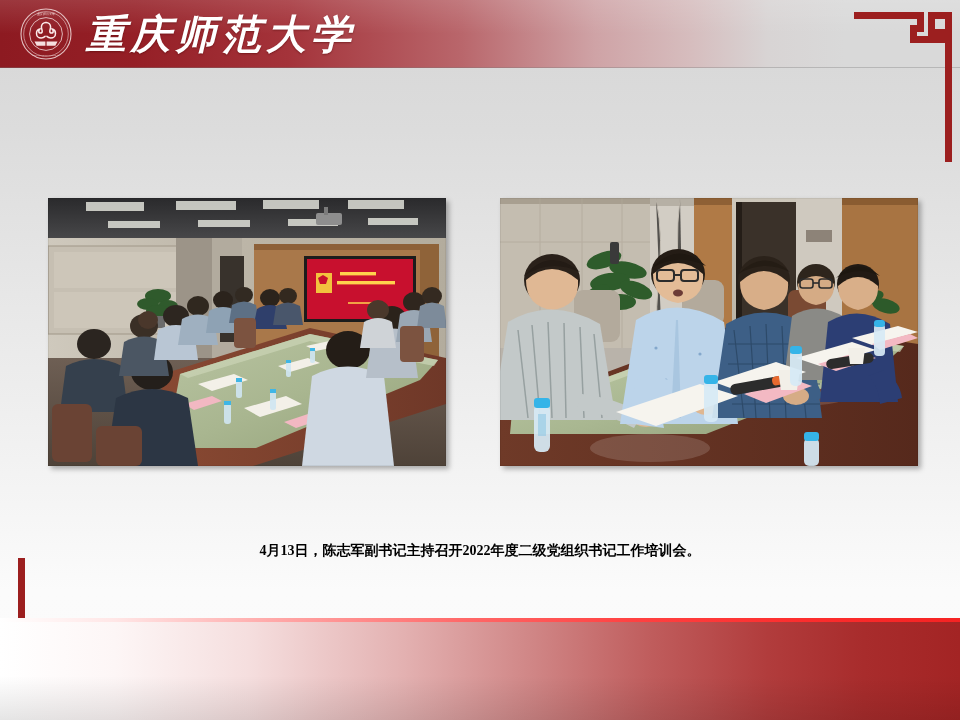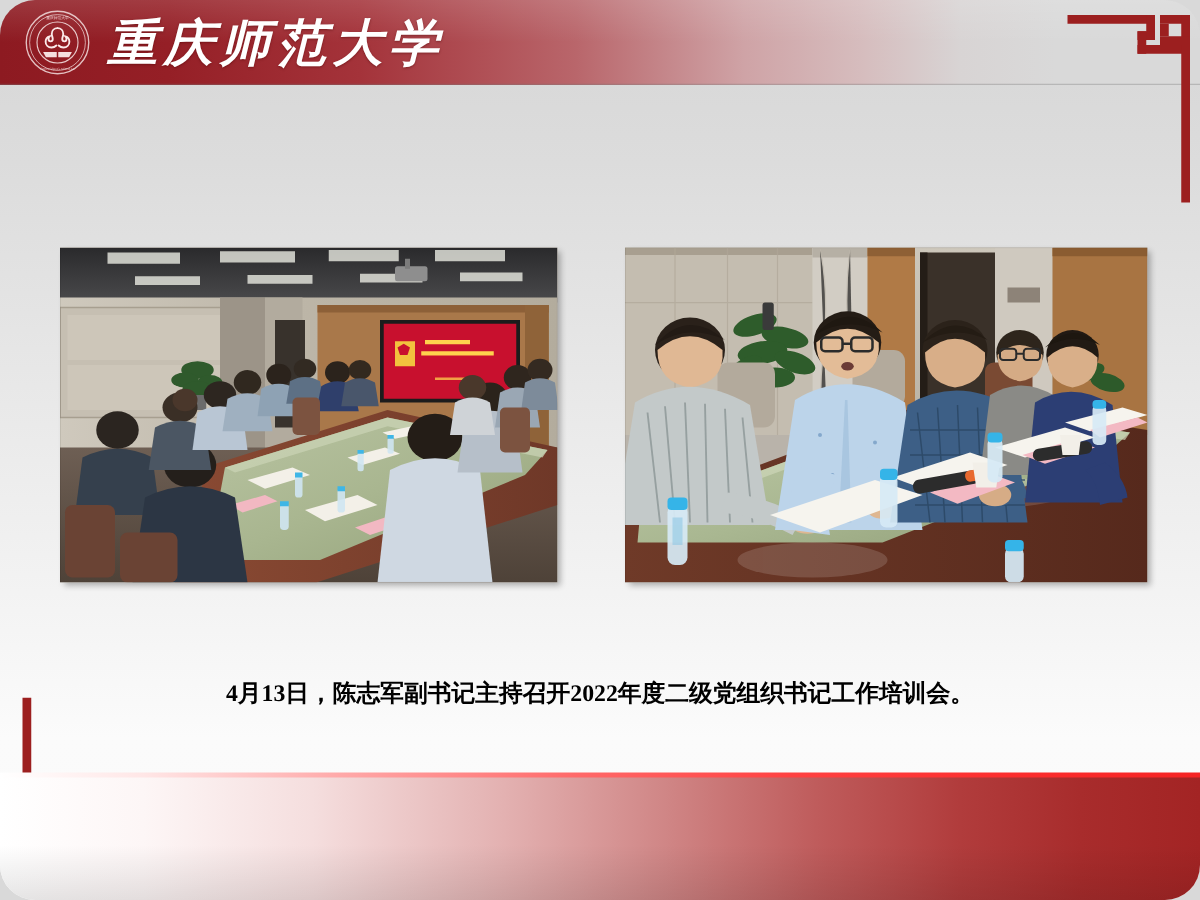--- a/index.html
+++ b/index.html
@@ -13,21 +13,20 @@
     font-family: "Liberation Sans", sans-serif;
     background: #d9d9d9;
   }
 
   .slide {
     position: relative;
     width: 960px;
     height: 720px;
     overflow: hidden;
     background: linear-gradient(to bottom, #d6d6d6 0%, #dcdcdc 18%, #e9e9e9 45%, #f5f5f5 70%, #fbfbfb 82%, #fafafa 100%);
-    border-radius: 28px;
   }
 
   
   .header-band {
     position: absolute;
     left: 0;
     top: 0;
     width: 960px;
     height: 68px;
     background: linear-gradient(to right,
@@ -124,21 +123,21 @@
 
   
   .caption {
     position: absolute;
     left: 0;
     top: 542px;
     width: 960px;
     text-align: center;
     color: #000000;
     font-family: "Liberation Serif", serif;
-    font-size: 19px;
+    font-size: 14px;
     font-weight: bold;
     letter-spacing: 0px;
     white-space: nowrap;
   }
 
   
   .bottom-band {
     position: absolute;
     left: 0;
     top: 622px;

